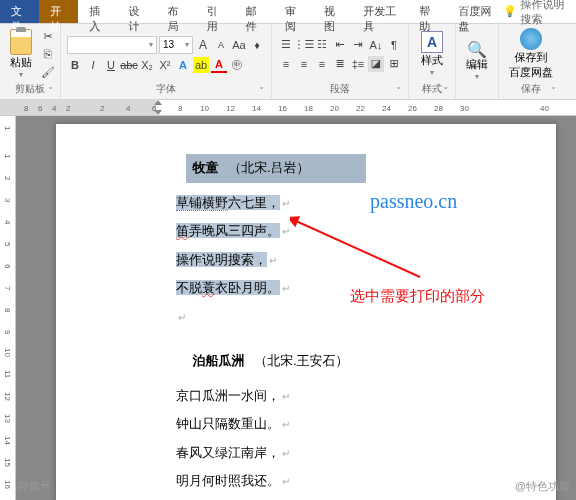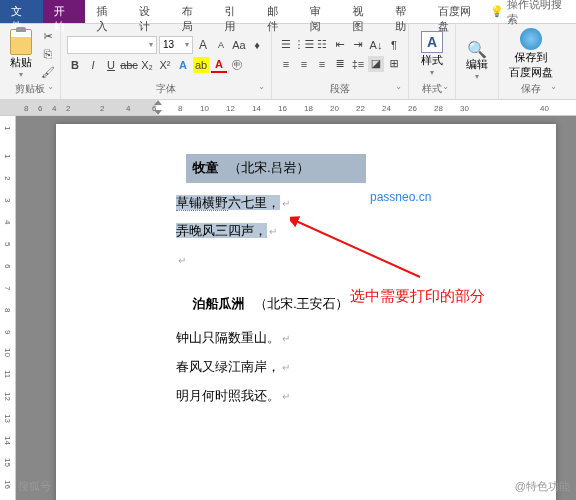--- a/index.html
+++ b/index.html
@@ -5,21 +5,21 @@
 * { margin: 0; padding: 0; box-sizing: border-box; }
 body {
   width: 576px; height: 500px;
   font-family: "Microsoft YaHei", SimSun, sans-serif;
   font-size: 11px; background: #fff; overflow: hidden;
   position: relative;
 }
 .tabs { display: flex; background: #fff; border-bottom: 1px solid #d4d4d4; height: 24px; }
 .tab { padding: 4px 11px; color: #444; cursor: pointer; font-size: 11px; }
 .tab.file { background: #2b579a; color: #fff; }
-.tab.active { background: #701a75; color: #fff; }
+.tab.active { background: #a16207; color: #fff; }
 .help-area { margin-left: auto; display: flex; align-items: center; padding-right: 8px; color: #666; }
 .help-area .bulb { color: #f0a030; margin-right: 3px; }
 .ribbon { display: flex; background: #f3f3f3; height: 76px; border-bottom: 1px solid #d4d4d4; }
 .group { display: flex; flex-direction: column; border-right: 1px solid #e0e0e0; padding: 2px 4px; }
 .group-body { flex: 1; display: flex; align-items: center; gap: 2px; }
 .group-label { text-align: center; font-size: 10px; color: #666; padding-bottom: 1px; position: relative; }
 .group-label::after { content: "⌄"; position: absolute; right: 2px; font-size: 8px; color: #888; }
 .paste-btn { display: flex; flex-direction: column; align-items: center; padding: 2px 6px; }
 .paste-icon { width: 22px; height: 26px; background: linear-gradient(#fff 30%, #f8d070 30%); border: 1px solid #c0a050; border-radius: 2px; position: relative; }
 .paste-icon::before { content: ""; position: absolute; top: -3px; left: 5px; width: 10px; height: 5px; background: #999; border-radius: 2px 2px 0 0; }
@@ -50,41 +50,42 @@
 .page-wrap { flex: 1; background: #888; padding: 8px 0 0 40px; overflow: hidden; position: relative; }
 .page { width: 500px; background: #fff; box-shadow: 0 0 6px rgba(0,0,0,.3); padding: 30px 100px 40px 120px; font-family: SimSun, serif; font-size: 13px; line-height: 2.2; position: relative; min-height: 420px; }
 .poem-title { text-align: left; margin-bottom: 6px; padding-left: 10px; }
 .poem-line { margin: 0; padding-left: 0; position: relative; }
 .poem-line::after { content: "↵"; color: #aaa; font-size: 10px; margin-left: 2px; }
 .sel { background: #b8c8d8; }
 .sel-title { background: #a8b8c8; display: inline-block; width: 180px; }
 .dotted { border-bottom: 1px dotted #4080f0; text-align: right; }
 .squiggle { text-decoration: underline wavy #e04040; text-decoration-thickness: 1px; }
 .poem2 { margin-top: 30px; }
-.annotation { position: absolute; color: #2b88e8; font-size: 12px; font-family: Liberation Sans, sans-serif; pointer-events: none; }
+.annotation { position: absolute; color: #2b88e8; font-size: 20px; font-family: Liberation Serif, serif; pointer-events: none; }
 .annotation.red { color: #f01010; font-family: SimSun, serif; font-size: 15px; }
 .arrow { position: absolute; pointer-events: none; }
 .watermark { position: absolute; font-size: 11px; color: #999; }
 .watermark.left { left: 18px; bottom: 6px; }
 .watermark.right { right: 6px; bottom: 6px; }
 .caret { font-size: 8px; color: #888; }
 </style>
 </head>
 <body>
 
 <div class="tabs">
   <div class="tab file">文件</div>
   <div class="tab active">开始</div>
   <div class="tab">插入</div>
   <div class="tab">设计</div>
   <div class="tab">布局</div>
   <div class="tab">引用</div>
   <div class="tab">邮件</div>
   <div class="tab">审阅</div>
   <div class="tab">视图</div>
+  <div class="tab">开发工具</div>
   <div class="tab">帮助</div>
   <div class="tab">百度网盘</div>
   <div class="help-area">
     <span class="bulb">💡</span>
     <span>操作说明搜索</span>
   </div>
 </div>
 
 <div class="ribbon">
   <div class="group">
@@ -244,27 +245,30 @@
     <span class="num" style="top:342px">15</span>
     <span class="num" style="top:364px">16</span>
   </div>
   <div class="page-wrap">
     <div class="page">
 
       <div class="poem-title">
         <span class="sel-title">&nbsp;&nbsp;<b>牧童</b>&nbsp;&nbsp;&nbsp;<span>（北宋.吕岩）</span>&nbsp;</span>
       </div>
       <p class="poem-line"><span class="sel"><span class="dotted">草铺横野</span>六七里，</span></p>
-      <p class="poem-line"><span class="sel">弄晚风三四声，</span></p>
+      <p class="poem-line"><span class="sel"><span class="squiggle">笛</span>弄晚风三四声。</span></p>
+      <p class="poem-line"><span class="sel">操作说明搜索，</span></p>
+      <p class="poem-line"><span class="sel">不脱<span class="squiggle">蓑</span>衣卧月明。</span></p>
       <p class="poem-line" style="height:14px"></p>
 
       <div class="poem2">
         <div class="poem-title">
           &nbsp;&nbsp;<b>泊船瓜洲</b>&nbsp;&nbsp;&nbsp;<span>（北宋.王安石）</span>
         </div>
+        <p class="poem-line">京口瓜洲一水间，</p>
         <p class="poem-line">钟山只隔数重山。</p>
         <p class="poem-line">春风又绿江南岸，</p>
         <p class="poem-line">明月何时照我还。</p>
       </div>
 
     </div>
   </div>
 </div>
 
 <div class="annotation" style="left:370px; top:190px">passneo.cn</div>

